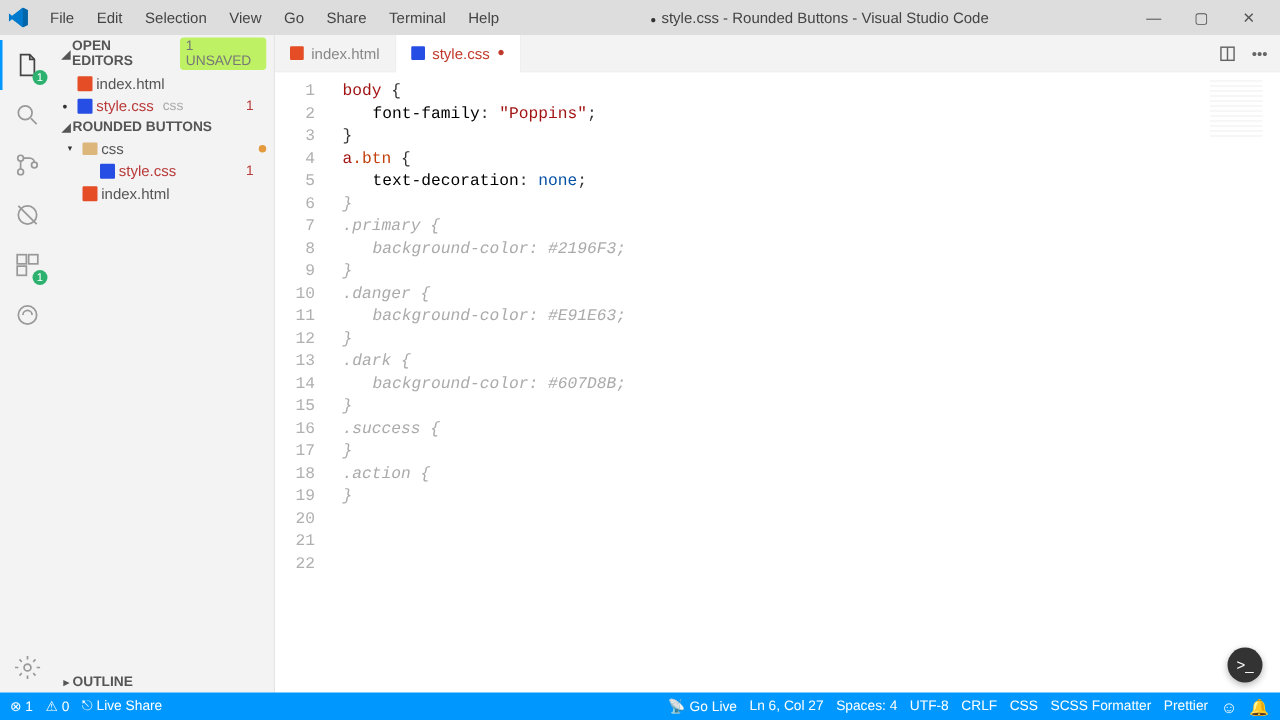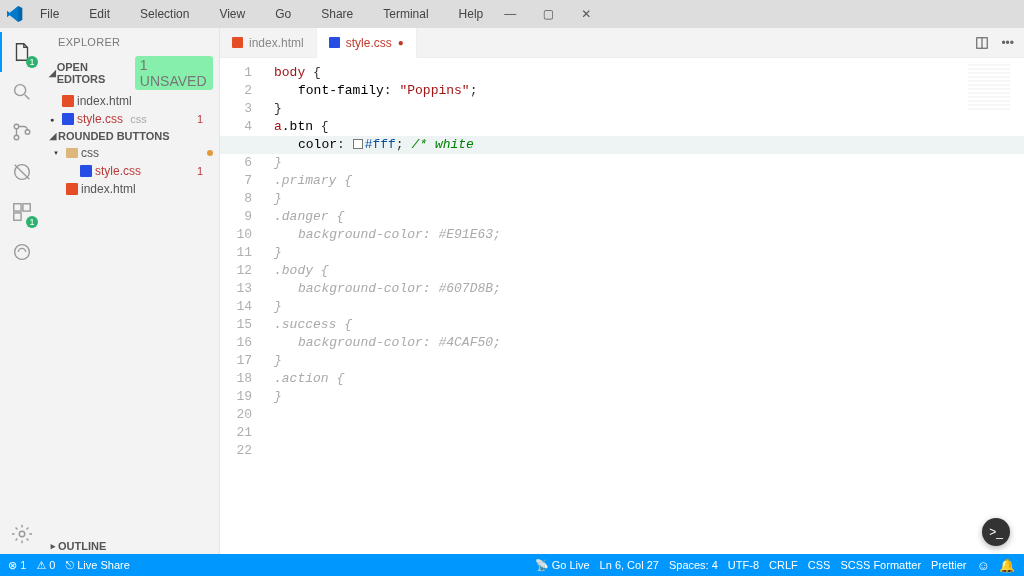--- a/index.html
+++ b/index.html
@@ -13,21 +13,21 @@
     position: relative;
   }
   
   .titlebar {
     height: 28px;
     display: flex; align-items: center;
     background: #ddd;
     padding: 0 6px;
   }
   .titlebar .logo { width: 18px; height: 18px; margin-right: 8px; display:flex;align-items:center;justify-content:center;}
-  .titlebar .menu { display: flex; gap: 14px; }
+  .titlebar .menu { display: flex; gap: 2px; }
   .titlebar .menu span { padding: 4px 8px; cursor: default; color:#444;}
   .titlebar .title { flex: 1; text-align: center; color: #444; font-size:12px;}
   .titlebar .winbtns { display: flex; gap: 0; }
   .titlebar .winbtns span { width: 38px; text-align: center; color:#555;}
   .dot-mod::before { content:"●"; font-size:8px; margin-right:4px; color:#333;}
   
   .activitybar {
     position: absolute; left:0; top:28px; bottom:22px;
     width: 44px; background:#f3f3f3; 
     display:flex; flex-direction:column; align-items:center;
@@ -58,21 +58,21 @@
   .sidebar .sec-title {
     font-size:11px; color:#7a7a7a; padding:8px 14px 6px 14px;
     text-transform:uppercase; letter-spacing:0.3px;
   }
   .sidebar .hdr {
     display:flex; align-items:center; padding:2px 6px 2px 4px;
     font-weight:600; font-size:11px; color:#555; cursor:default;
   }
   .sidebar .hdr .chev { width:10px; text-align:center; font-size:9px;}
   .sidebar .hdr .pill {
-    background:#86efac; color:#777; font-size:14px; padding:1px 5px;
+    background:#bef264; color:#777; font-size:11px; padding:1px 5px;
     border-radius:3px; margin-left:6px; font-weight:400;
   }
   .sidebar .item {
     display:flex; align-items:center; padding:2px 6px 2px 0; font-size:12px;
     position:relative;
   }
   .sidebar .item .ind { width:16px; text-align:center; font-size:7px; color:#333;}
   .sidebar .item .ic { width:16px; height:14px; display:inline-flex;align-items:center;justify-content:center;}
   .sidebar .item .lbl { flex:1; margin-left:1px; color:#555; white-space:nowrap; overflow:hidden;}
   .sidebar .item .suf { color:#aaa; margin-left:3px; font-size:11px;}
@@ -105,21 +105,21 @@
   .gutter {
     position:absolute; left:0; top:6px; width:46px; text-align:right;
     color:#b0b0b0; line-height:18px;
     padding-right:14px;
   }
   .code {
     position:absolute; left:54px; right:0; top:6px; line-height:18px;
   }
   .code .ln { white-space:pre; height:18px;}
   .code .ln.hl { background:#eef3f4; margin-left:-54px; padding-left:54px;}
-  .tk-sel{color:#a31515;} .tk-cls{color:#000000;}
+  .tk-sel{color:#a31515;} .tk-cls{color:#c2410c;}
   .tk-prop{color:#000000;font-family:Liberation Mono, monospace;} .tk-val{color:#0451a5;} .tk-str{color:#a31515;}
   .tk-br{color:#333;} .tk-cm{color:#008000;font-style:italic;}
   .tk-dim{color:#aaa;font-style:italic;}
   .indent{display:inline-block;border-left:1px solid #e8e8e8;margin-left:4px;padding-left:19px;}
   .swatch{display:inline-block;width:10px;height:10px;border:1px solid #777;margin-right:2px;vertical-align:-1px;}
   
   .minimap{position:absolute;right:14px;top:6px;width:42px;height:48px;
     background:repeating-linear-gradient(#eee,#eee 2px,#fff 2px,#fff 4px);opacity:.5;}
   
   .statusbar{
@@ -152,20 +152,23 @@
   <div class="menu">
       <span>File</span>
       <span>Edit</span>
       <span>Selection</span>
       <span>View</span>
       <span>Go</span>
       <span>Share</span>
       <span>Terminal</span>
       <span>Help</span>
     </div>
+  <div class="title">
+    <span class="dot-mod"></span><span>style.css - Rounded Buttons - Visual Studio Code</span>
+  </div>
   <div class="winbtns">
     <span>—</span>
     <span>▢</span>
     <span>✕</span>
   </div>
 </div>
 
 <div class="activitybar">
   <div class="aicon active">
     <svg width="22" height="22" viewBox="0 0 24 24" fill="none" stroke="currentColor" stroke-width="1.5">
@@ -211,21 +214,20 @@
   <div class="spacer"></div>
   <div class="aicon">
     <svg width="22" height="22" viewBox="0 0 24 24" fill="none" stroke="currentColor" stroke-width="1.5">
         <circle cx="12" cy="12" r="3"></circle>
         <path d="M12 2v3M12 19v3M4 12H1M23 12h-3M5 5l2 2M17 17l2 2M5 19l2-2M17 7l2-2"></path>
       </svg>
   </div>
 </div>
 
 <div class="sidebar">
-  <div class="sec-title">EXPLORER</div>
 
   <div class="hdr">
     <span class="chev">◢</span>
     <span>OPEN EDITORS</span>
     <span class="pill">1 UNSAVED</span>
   </div>
   <div id="open-editors">
       <div class="item">
         <span class="ind"></span>
         <span class="ic">
@@ -330,32 +332,32 @@
       <div>19</div>
       <div>20</div>
       <div>21</div>
       <div>22</div>
     </div>
   <div class="code" id="codearea">
       <div class="ln"><span class="tk-sel">body</span> <span class="tk-br">{</span></div>
       <div class="ln"><span class="indent"></span><span class="tk-prop">font-family</span><span class="tk-br">:</span> <span class="tk-str">"Poppins"</span><span class="tk-br">;</span></div>
       <div class="ln"><span class="tk-br">}</span></div>
       <div class="ln"><span class="tk-sel">a</span><span class="tk-cls">.btn</span> <span class="tk-br">{</span></div>
-      <div class="ln hl"><span class="indent"></span><span class="tk-prop">color</span><span class="tk-br">:</span> <span class="swatch" style="background:#fff;"></span><span class="tk-val">#fff</span><span class="tk-br">;</span> <span class="tk-cm">/* white</span></div>
+      <div class="ln"><span class="indent"></span><span class="tk-prop">text-decoration</span><span class="tk-br">:</span> <span class="tk-val">none</span><span class="tk-br">;</span></div>
       <div class="ln"><span class="tk-dim">}</span></div>
       <div class="ln"><span class="tk-dim">.primary {</span></div>
+      <div class="ln"><span class="indent"></span><span class="tk-dim">background-color: #2196F3;</span></div>
       <div class="ln"><span class="tk-dim">}</span></div>
       <div class="ln"><span class="tk-dim">.danger {</span></div>
       <div class="ln"><span class="indent"></span><span class="tk-dim">background-color: #E91E63;</span></div>
       <div class="ln"><span class="tk-dim">}</span></div>
-      <div class="ln"><span class="tk-dim">.body {</span></div>
+      <div class="ln"><span class="tk-dim">.dark {</span></div>
       <div class="ln"><span class="indent"></span><span class="tk-dim">background-color: #607D8B;</span></div>
       <div class="ln"><span class="tk-dim">}</span></div>
       <div class="ln"><span class="tk-dim">.success {</span></div>
-      <div class="ln"><span class="indent"></span><span class="tk-dim">background-color: #4CAF50;</span></div>
       <div class="ln"><span class="tk-dim">}</span></div>
       <div class="ln"><span class="tk-dim">.action {</span></div>
       <div class="ln"><span class="tk-dim">}</span></div>
     </div>
   <div class="minimap"></div>
 </div>
 
 <div class="fab">&gt;_</div>
 
 <div class="statusbar">

